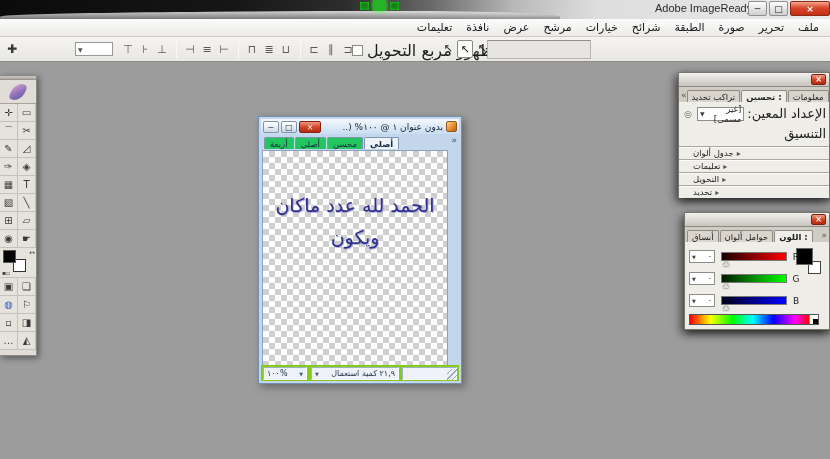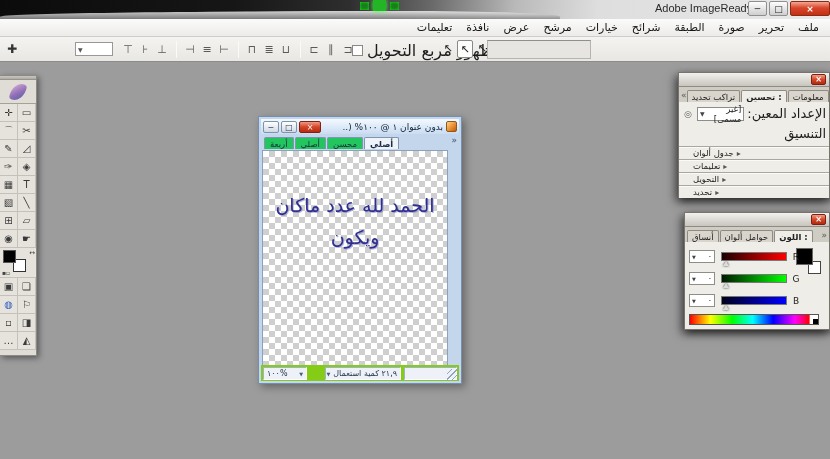--- a/index.html
+++ b/index.html
@@ -92,21 +92,21 @@
     background-size:12px 12px;background-position:0 0,6px 6px;
     border:1px solid #8aa2bd;overflow:hidden;}
   .canvas-text{margin-top:38px;text-align:center;direction:rtl;font-weight:normal;font-size:19px;
     line-height:32px;text-shadow:1px 1px 0 rgba(130,130,200,.55);}
   .doc-status{position:absolute;left:2px;bottom:2px;right:2px;height:16px;background:#84cc16;
     display:flex;align-items:flex-end;padding:1px 2px;}
   .dcell{height:13px;background:#eef2f8;border:1px solid #9fb2c6;border-bottom-color:#fff;border-right-color:#fff;
     font-size:8px;color:#22364e;display:flex;align-items:center;padding:0 3px;gap:3px;white-space:nowrap;}
   .dcell .caret{font-size:5px;color:#44607e;}
   .dcell.zoomcell{width:44px;justify-content:space-between;}
-  .dcell.infocell{width:76px;margin-left:18px;justify-content:space-between;direction:rtl;}
+  .dcell.infocell{width:88px;margin-left:4px;justify-content:space-between;direction:rtl;}
   .dcell.fillcell{flex:1;margin-left:3px;}
   .doc-grip{position:absolute;right:2px;bottom:2px;width:12px;height:12px;
     background:repeating-linear-gradient(135deg,transparent 0 3px,#8fa6bd 3px 4px);}
 
   
   .palette{position:absolute;background:#e6e3dc;border:1px solid #77746e;
     box-shadow:-3px 4px 9px rgba(0,0,0,.55),3px 3px 7px rgba(0,0,0,.45);}
   .pal-titlebar{height:14px;background:linear-gradient(#f2f1ee,#c8c5be);border-bottom:1px solid #8e8b85;position:relative;}
   .pal-close{position:absolute;right:3px;top:1px;width:15px;height:11px;
     background:linear-gradient(#ef9c88,#d64628 50%,#b02c10);border:1px solid #7c2110;border-radius:2px;

